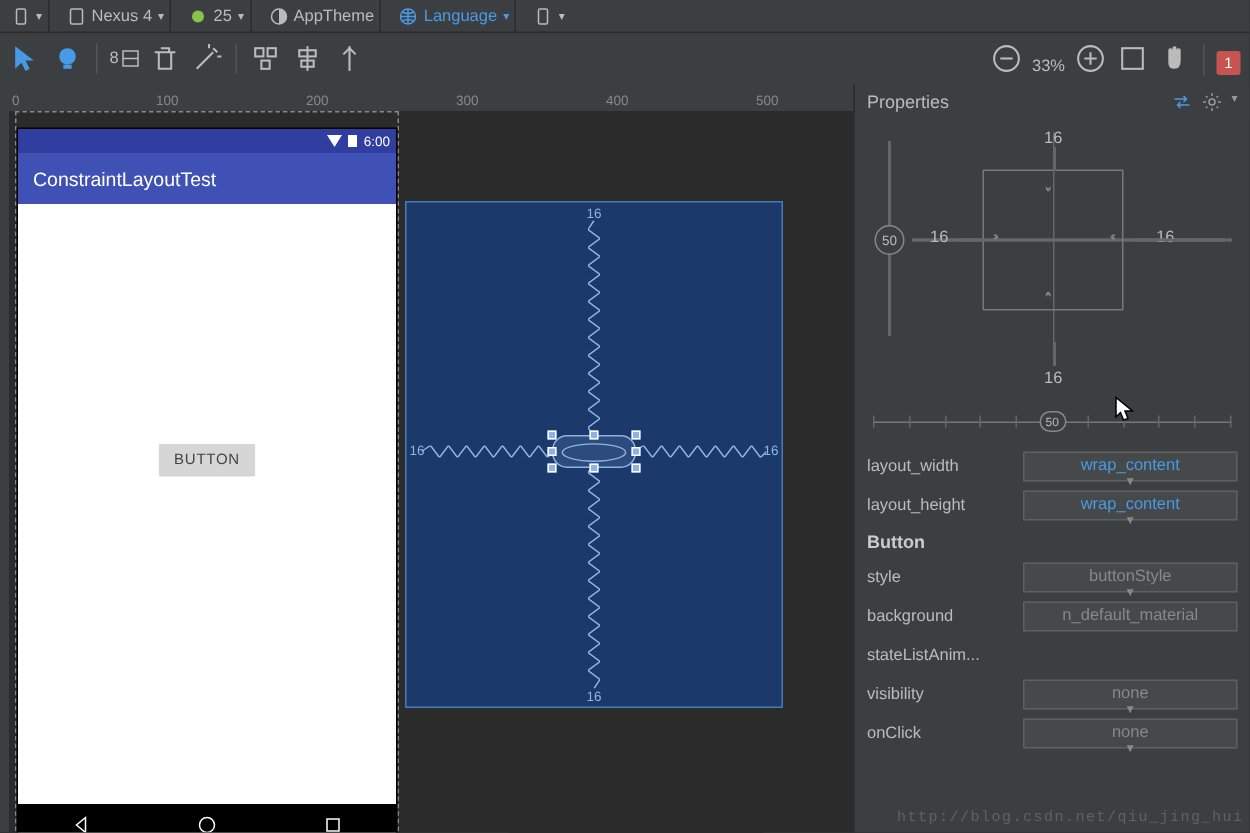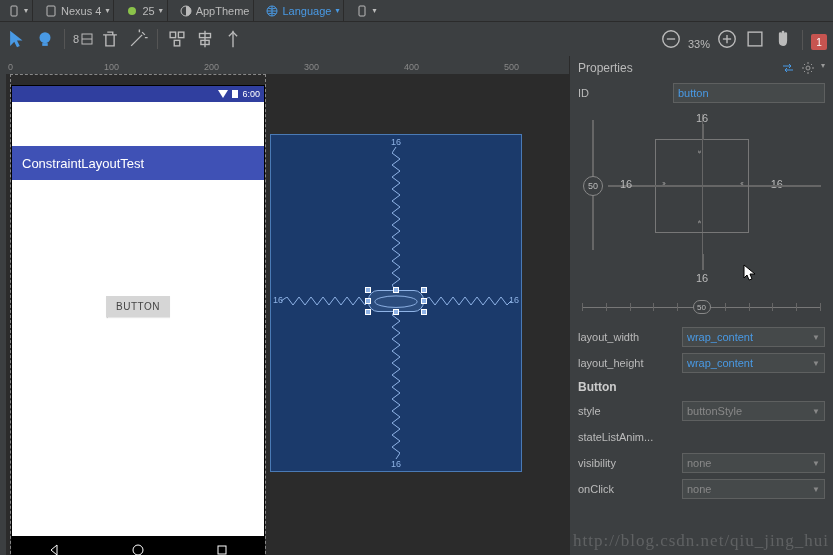--- a/index.html
+++ b/index.html
@@ -26,41 +26,41 @@
   .ruler-h { position:absolute; top:0; left:0; right:0; height:18px; background:#3c3f41; font-size:9px; color:#888; }
   .ruler-h .lab { position:absolute; top:6px; font-size:9px; }
   .ruler-v { position:absolute; top:18px; left:0; bottom:0; width:6px; background:#3c3f41; }
   
   .stage { position:absolute; top:18px; left:6px; right:0; bottom:0; }
   .dashedBox { position:absolute; border:1px dashed #888; }
   
   
   .device { position:absolute; left:6px; top:12px; width:252px; height:478px; background:#fff; box-shadow:0 0 0 1px #000; }
   .statusbar { height:16px; background:#303F9F; color:#fff; font-size:9px; display:flex; justify-content:flex-end; align-items:center; padding:0 4px; gap:4px;}
-  .appbar { height:34px; background:#3F51B5; color:#fff; font-size:13px; display:flex; align-items:center; padding:0 10px; font-weight:500;margin-top:44px;}
+  .appbar { height:34px; background:#3F51B5; color:#fff; font-size:13px; display:flex; align-items:center; padding:0 10px; font-weight:500;}
   .designBtn { position:absolute; top:210px; left:50%; transform:translateX(-50%); background:#d6d6d6; color:#444; font-size:10px; padding:5px 10px; box-shadow:0 1px 1px rgba(0,0,0,.2); letter-spacing:.5px; }
   .navbar { position:absolute; bottom:0; left:0; right:0; height:28px; background:#000; display:flex; justify-content:space-around; align-items:center; }
   .navbar svg { width:14px; height:14px; stroke:#fff; fill:none;}
   
   
   .blueprint { position:absolute; left:264px; top:60px; width:252px; height:338px; background:#1b3a6b; border:1px solid #4a7ab5;}
   .bpBtn { position:absolute; top:166px; left:50%; transform:translate(-50%,-50%); width:56px; height:22px; border:1px solid #8fb3e6; border-radius:10px; background:rgba(143,179,230,.15);}
   .bpBtn .handle { position:absolute; width:6px; height:6px; background:#8fb3e6; border:1px solid #fff;}
   .bpBtn .h-t { top:-4px; left:50%; margin-left:-3px;} .bpBtn .h-b{bottom:-4px; left:50%;margin-left:-3px;} .bpBtn .h-l{left:-4px; top:50%;margin-top:-3px;} .bpBtn .h-r{right:-4px;top:50%;margin-top:-3px;}
   .bpBtn .hc{top:-4px;left:-4px;} .bpBtn .hc2{top:-4px;right:-4px;} .bpBtn .hc3{bottom:-4px;left:-4px;} .bpBtn .hc4{bottom:-4px;right:-4px;}
   .zig { position:absolute; }
   .bpLabel { position:absolute; color:#8fb3e6; font-size:9px; }
   
   
   .propHeader{ height:24px; display:flex; align-items:center; padding:0 8px; background:#3c3f41; justify-content:space-between;}
   .propHeader .icns{ display:flex; gap:6px; }
   .propRow{ display:flex; align-items:center; padding:3px 8px; gap:6px; min-height:26px;}
   .propRow .lab{ width:98px; font-size:11px; color:#bbb;}
   .propRow input, .propRow .sel { flex:1; background:#45494a; border:1px solid #5e6060; color:#499ae5; font-size:11px; padding:2px 4px; height:20px;}
-  .propRow .sel { display:flex; align-items:center; justify-content:space-between; }
+  .propRow .sel { display:flex; align-items:center; justify-content:space-between;flex-direction:column; }
   .propRow .sel.gray { color:#888; }
   .propRow .sel .arr{ color:#888; font-size:8px;}
   .catHdr{ padding:4px 8px; font-weight:bold; color:#ccc; font-size:12px;}
   
   
   .constraintBox { height:180px; position:relative; margin:4px 8px 8px; }
   .cwOuter { position:absolute; left:50%; top:50%; transform:translate(-50%,-50%); width:94px; height:94px; border:1px solid #777;}
   .cwArrow { position:absolute; color:#888; font-size:8px; letter-spacing:-2px;}
   .cwMarg { position:absolute; color:#bbb; font-size:11px; }
   .cwBias { position:absolute; width:20px; height:20px; border-radius:50%; border:1px solid #888; font-size:9px; color:#bbb; display:flex; align-items:center; justify-content:center; background:#3c3f41;}
@@ -71,21 +71,21 @@
   .hSlider .track{ position:absolute; top:9px; left:0; right:0; height:1px; background:#777;}
   .hSlider .scale{ position:absolute; top:5px; left:0; right:0; height:8px; display:flex; justify-content:space-between;}
   .hSlider .scale span{ width:1px; background:#666;}
   .hSlider .knob{ position:absolute; top:2px; left:50%; transform:translateX(-50%); width:18px; height:14px; border-radius:8px; border:1px solid #888; background:#3c3f41; font-size:8px; display:flex; align-items:center; justify-content:center; color:#bbb;}
   
   .elevRow .track{ flex:.6; height:4px; background:#555; border-radius:2px; position:relative; margin-right:6px;}
   .elevRow .kn{ position:absolute; left:4px; top:-5px; width:14px; height:14px; background:#ddd; border-radius:50%;}
   .elevRow .inp{ width:52px; background:#45494a; border:1px solid #5e6060; height:20px;}
   
   .cursor { position:absolute; left:743px; top:264px; width:14px; height:18px; pointer-events:none; z-index:100;}
-  .watermark{ position:absolute; right:4px; bottom:4px; font-size:17px; color:rgba(200,200,200,.25); font-family:Liberation Serif, serif; letter-spacing:1px;}
+  .watermark{ position:absolute; right:4px; bottom:4px; font-size:10px; color:rgba(200,200,200,.25); font-family:Liberation Mono, monospace; letter-spacing:1px;}
 </style>
 </head>
 <body>
 
 <div class="root">
 
   <div class="topbar">
     <div class="grp">
       <svg viewBox="0 0 12 12">
           <rect x="3" y="1" width="6" height="10" rx="1" fill="none" stroke="#bbb"></rect>
@@ -299,24 +299,20 @@
           <svg width="14" height="14" viewBox="0 0 14 14">
               <path d="M2 5 L10 5 M8 3 L10 5 L8 7 M12 9 L4 9 M6 7 L4 9 L6 11" stroke="#499ae5" fill="none"></path>
             </svg>
           <svg width="14" height="14" viewBox="0 0 14 14">
               <circle cx="7" cy="7" r="2" fill="none" stroke="#999"></circle>
               <path d="M7 1 L7 3 M7 11 L7 13 M1 7 L3 7 M11 7 L13 7 M3 3 L4 4 M10 10 L11 11 M3 11 L4 10 M10 4 L11 3" stroke="#999"></path>
             </svg>
           <span style="font-size:8px;color:#999">▾</span>
         </div>
       </div>
-      <div class="propRow">
-        <span class="lab">ID</span>
-        <input value="button" style="">
-      </div>
 
       <div class="constraintBox">
         <div class="cwBarV" style="left:14px; top:10px; height:130px;"></div>
         <div class="cwBias" style="left:5px; top:66px;">
             <span>50</span>
           </div>
 
         <div class="cwBar" style="left:30px; right:4px; top:75px;"></div>
         <div class="cwBarV" style="left:124px; top:4px; height:142px; width:1px; background:#666"></div>
         <div class="cwBar" style="left:30px; right:4px; top:75px;"></div>
@@ -375,20 +371,26 @@
 
       <div class="catHdr">Button</div>
       <div class="propRow">
         <span class="lab">style</span>
         <div class="sel gray">
             <span>buttonStyle</span>
             <span class="arr">▼</span>
           </div>
       </div>
       <div class="propRow">
+        <span class="lab">background</span>
+        <div class="sel gray">
+            <span>n_default_material</span>
+          </div>
+      </div>
+      <div class="propRow">
         <span class="lab">stateListAnim...</span>
       </div>
       <div class="propRow">
         <span class="lab">visibility</span>
         <div class="sel gray">
             <span>none</span>
             <span class="arr">▼</span>
           </div>
       </div>
       <div class="propRow">

